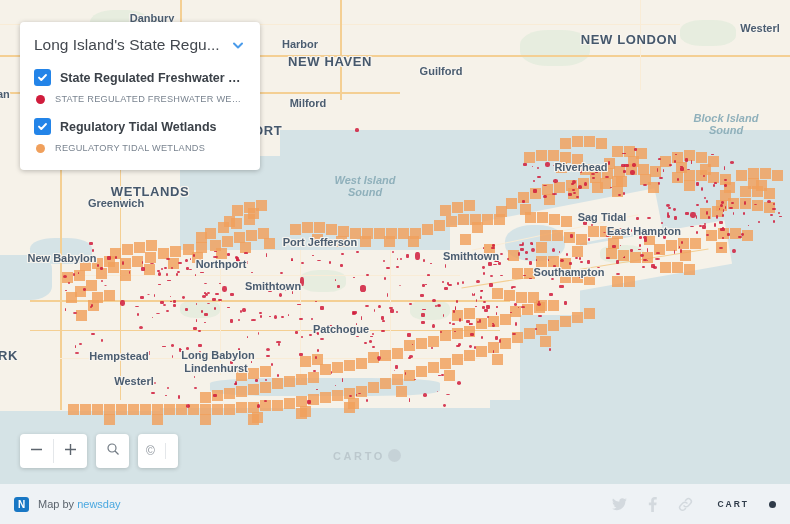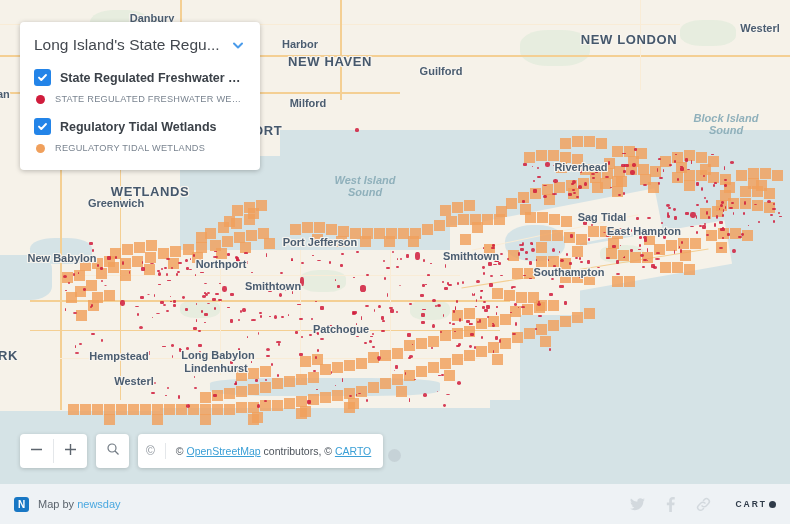--- a/index.html
+++ b/index.html
@@ -138,21 +138,21 @@
   .foot-left { display: flex; align-items: center; gap: 9px; }
   .nd-logo {
     width: 15px; height: 15px; border-radius: 3px; background: #1877c4;
     color: #fff; font-size: 10px; font-weight: bold;
     display: flex; align-items: center; justify-content: center;
   }
   .foot-txt { font-size: 11px; color: #5b646d; }
   .foot-txt a { color: #4aa8e0; text-decoration: none; }
   .foot-right { display: flex; align-items: center; gap: 18px; }
   .soc { width: 15px; height: 15px; display:flex; align-items:center; justify-content:center; cursor: pointer; }
-  .carto-foot { display: flex; align-items: center; gap: 2px; margin-left: 6px; }
+  .carto-foot { display: flex; align-items: center; gap: 20px; margin-left: 6px; }
   .carto-foot .cf-txt { font-size: 8.5px; letter-spacing: 2px; font-weight: bold; color: #2f3b49; }
   .carto-foot .cf-dot { width: 7px; height: 7px; border-radius: 50%; background: #2f3b49; }
 </style>
 </head>
 <body>
 
 <div id="app">
 
   <div id="map">
 
@@ -1105,21 +1105,20 @@
             <svg width="14" height="14" viewBox="0 0 14 14">
               <circle cx="6" cy="6" r="4" fill="none" stroke="#717a83" stroke-width="1.2"></circle>
               <line x1="9" y1="9" x2="12.5" y2="12.5" stroke="#717a83" stroke-width="1.2"></line>
             </svg>
           </span>
         </div>
       </div>
       <div id="attrib">
         <span class="attr-c">©</span>
         <span class="attr-sep"></span>
-        <span class="attr-text"><span>© </span><a href="#">OpenStreetMap</a><span> contributors, © </span><a href="#">CARTO</a></span>
       </div>
     </div>
 
     <div id="legend">
       <div class="legend-header">
         <div class="legend-title">Long Island's State Regu...</div>
         <div class="chev">
           <svg width="16" height="16" viewBox="0 0 16 16">
             <polyline points="4,6.5 8,10.5 12,6.5" fill="none" stroke="#4a9bea" stroke-width="2" stroke-linecap="round" stroke-linejoin="round"></polyline>
           </svg>

